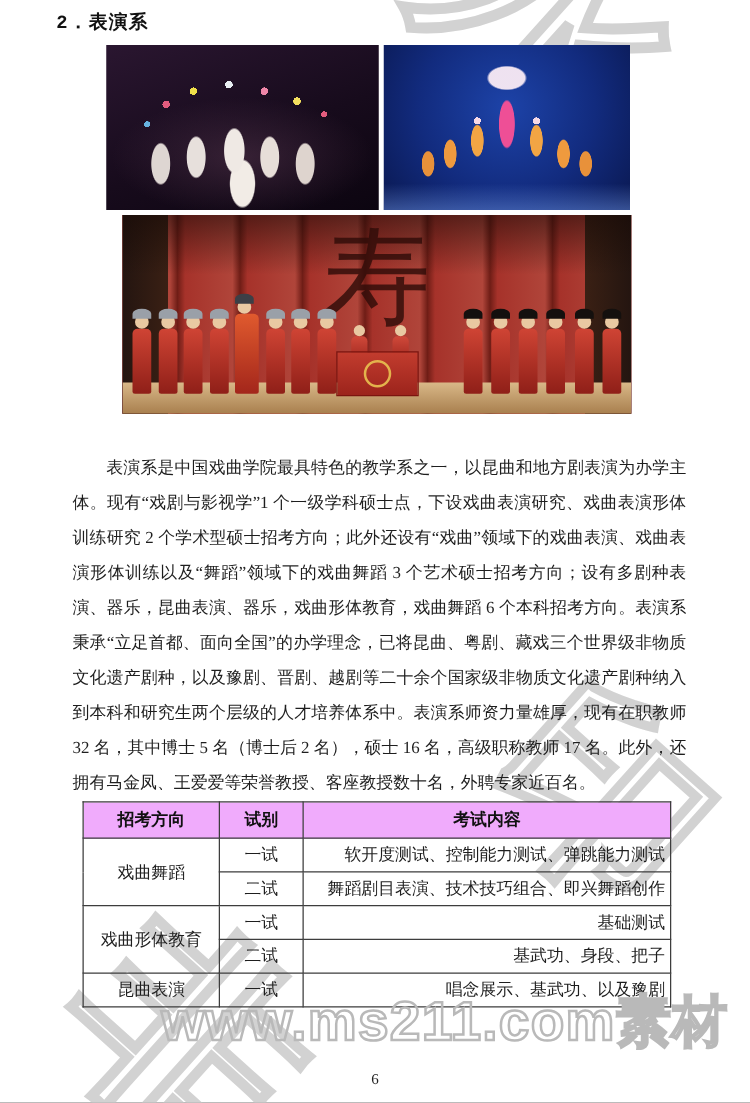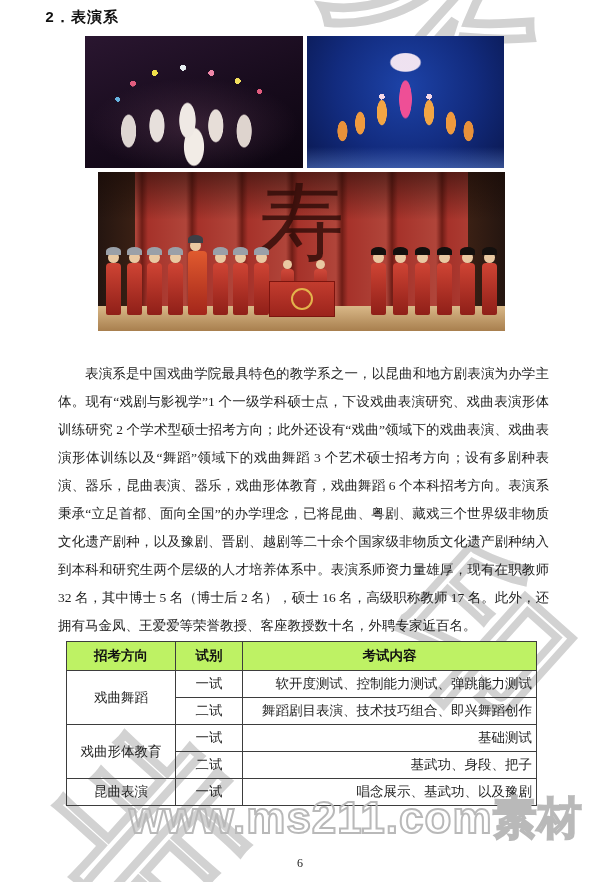--- a/index.html
+++ b/index.html
@@ -156,21 +156,21 @@
     margin:9px 0 0 66px;
     border-collapse:collapse;
     width:471px;
     font-size:13.5px;
   }
   .exam-table th,.exam-table td{
     border:1px solid #3d3d3d;
     padding:0 4px;
   }
   .exam-table th{
-    background:#bef264;
+    background:#f0abfc;
     font-family:"Liberation Sans", sans-serif;
     font-weight:bold;height:28px;text-align:center;color:#111;
   }
   .exam-table td{height:26px;color:#1e1e1e;}
   .col-dir{width:100px;}
   .col-round{width:58px;}
   .c{text-align:center;}
   .content-cell{padding-left:10px;text-align:right;}
   
   .page-number{

